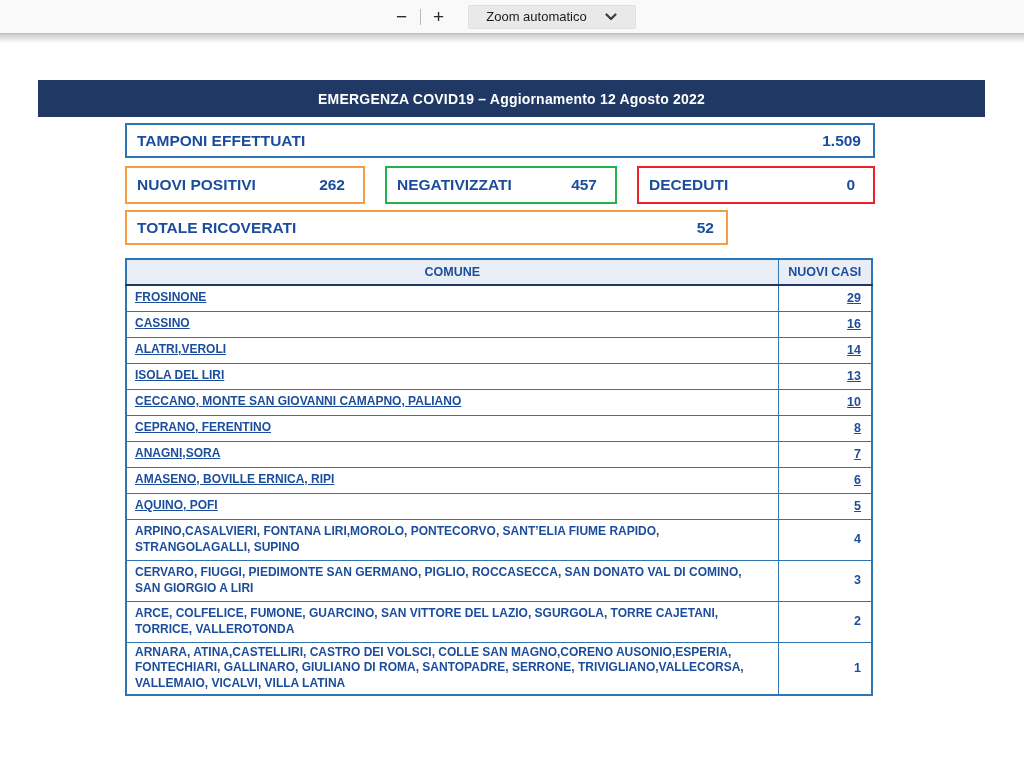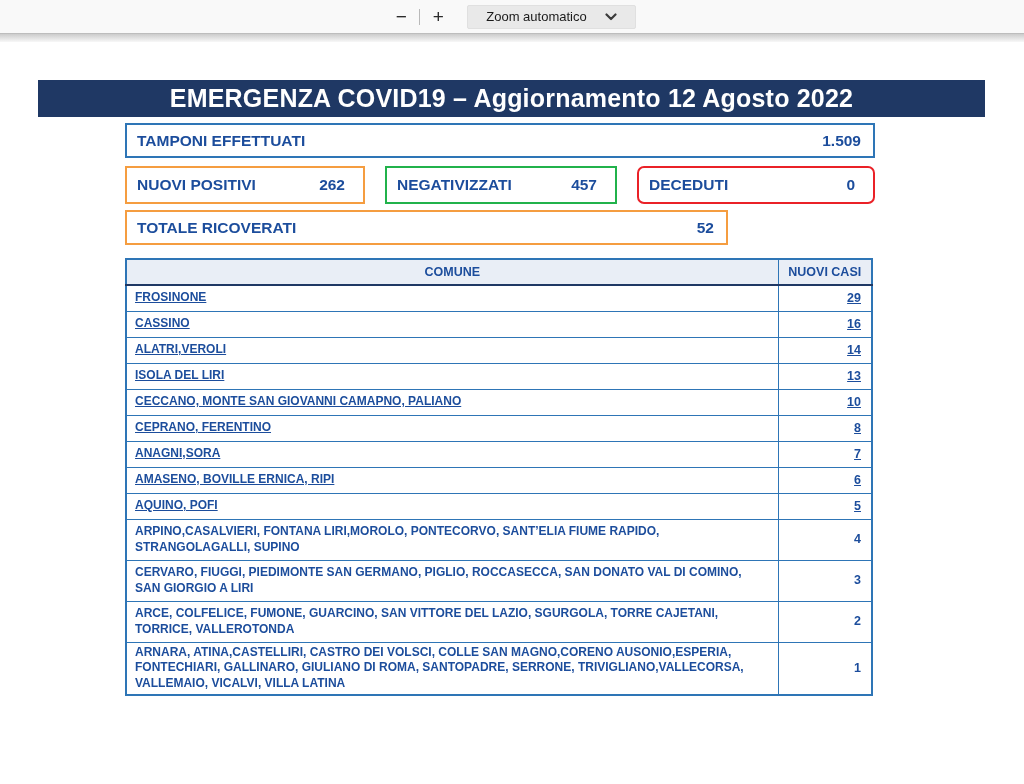--- a/index.html
+++ b/index.html
@@ -18,39 +18,39 @@
 
   
   .toolbar{position:absolute;left:0;top:0;width:1024px;height:33px;background:#f9f9f9;
            display:flex;align-items:center;justify-content:center;gap:2px;}
   .toolbar-shadow{position:absolute;left:0;top:33px;width:1024px;height:9px;
            background:linear-gradient(#cccccc,#f8f8f8);border-top:1px solid #bdbdbd;}
   .zoom-btn{width:26px;height:24px;border:none;background:transparent;color:#2b2b2b;
            font-size:19px;line-height:22px;text-align:center;cursor:pointer;font-family:"Liberation Sans",sans-serif;}
   .toolbar-divider{width:1px;height:16px;background:#b9b9b9;margin:0 3px;}
   .zoom-select{margin-left:14px;height:24px;min-width:168px;background:#e9e9e9;border:1px solid #e0e0e0;
-           border-radius:2px;display:flex;align-items:center;justify-content:flex-start;
-           padding:0 18px;font-size:13px;color:#1a1a1a;cursor:pointer;}
+           border-radius:2px;display:flex;align-items:center;justify-content:center;
+           padding:0 8px;font-size:13px;color:#1a1a1a;cursor:pointer;}
   .zoom-select .chev{display:flex;align-items:center;margin-left:18px;}
 
   
   .banner{position:absolute;left:38px;top:80px;width:947px;height:37px;background:var(--banner-bg);
            color:#ffffff;display:flex;align-items:center;justify-content:center;
-           font-size:25px;font-weight:bold;letter-spacing:.2px;}
+           font-size:14px;font-weight:bold;letter-spacing:.2px;}
   .stat-box{position:absolute;height:35px;background:#fff;display:flex;align-items:center;
            justify-content:space-between;padding:0 12px 0 10px;
            color:var(--text-blue);font-weight:bold;font-size:15.5px;}
   .b-blue{border:2px solid var(--border-blue);}
   .b-orange{border:2px solid var(--border-orange);text-align:right;}
   .b-green{border:2px solid var(--border-green);}
   .b-red{border:2px solid var(--border-red);}
   .tamponi{left:125px;top:123px;width:750px;}
   .nuovi-positivi{left:125px;top:166px;width:240px;height:38px;}
   .negativizzati{left:385px;top:166px;width:232px;height:38px;}
-  .deceduti{left:637px;top:166px;width:238px;height:38px;border-radius:7px;}
+  .deceduti{left:637px;top:166px;width:238px;height:38px;}
   .totale{left:125px;top:210px;width:603px;}
   .stat-box .lbl{white-space:nowrap;}
   .stat-box .val{white-space:nowrap;}
   .nuovi-positivi .val,.negativizzati .val,.deceduti .val{padding-right:6px;}
 
   
   .comuni-table{position:absolute;left:125px;top:258px;width:746px;border-collapse:collapse;
            table-layout:fixed;color:var(--text-blue);font-weight:bold;}
   .comuni-table col.c1{width:652px;}
   .comuni-table col.c2{width:94px;}

